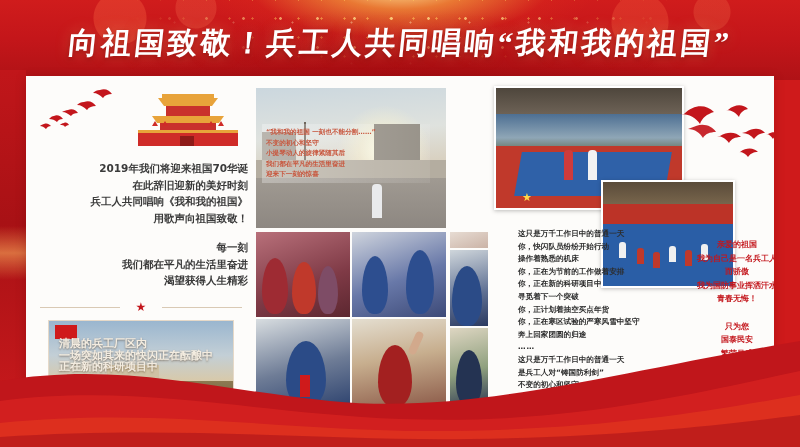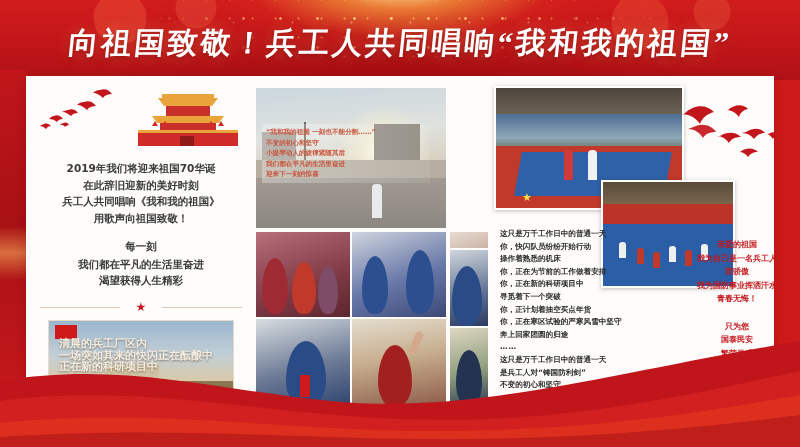--- a/index.html
+++ b/index.html
@@ -50,24 +50,24 @@
   
   .rail{position:absolute;left:0;top:70px;width:26px;height:340px;
     background:linear-gradient(180deg,#c1161a,#a81115 45%,#c7191c);}
   .rail:after{content:"";position:absolute;left:0;top:46%;width:26px;height:54px;
     background:linear-gradient(180deg,rgba(255,170,90,.0),rgba(255,186,96,.55),rgba(255,170,90,0));}
 
   
   .leftcol{position:absolute;left:0;top:0;width:230px;height:330px;}
   .gate{position:absolute;left:106px;top:12px;width:112px;height:62px;}
   .doves-left{position:absolute;left:12px;top:10px;width:98px;height:52px;}
-  .left-text{position:absolute;left:8px;top:84px;width:214px;text-align:center;
+  .left-text{position:absolute;left:8px;top:84px;width:214px;text-align:right;
     color:#3a3a3a;font-size:10.5px;line-height:16.5px;font-weight:700;
     font-family:"DejaVu Sans",sans-serif;}
-  .left-text .blk2{margin-top:13px;font-family:Liberation Mono, monospace;}
+  .left-text .blk2{margin-top:13px;}
   .divider{position:absolute;left:14px;top:224px;width:202px;height:14px;}
   .divider .ln{position:absolute;top:7px;height:1px;background:#d9c9b4;}
   .divider .ln.l{left:0;width:80px;}
   .divider .ln.r{right:0;width:80px;}
   .divider .star{position:absolute;left:50%;top:1px;margin-left:-6px;
     width:12px;height:12px;color:#c3161c;font-size:12px;line-height:12px;text-align:center;}
   .photo-left{position:absolute;left:22px;top:244px;width:184px;height:86px;overflow:hidden;
     border:1px solid #e6d9c8;}
   .pl-sky{position:absolute;inset:0;background:linear-gradient(180deg,#9ab6cf 0%,#c3cfd6 40%,#d8c9a9 70%,#c2a272 100%);}
   .pl-ground{position:absolute;left:0;bottom:0;width:100%;height:26px;background:linear-gradient(180deg,#8d7a52,#6e5f3f);}
@@ -121,21 +121,21 @@
   .photo-court{position:absolute;left:575px;top:104px;width:130px;height:104px;overflow:hidden;
     border:2px solid #fff;box-shadow:0 1px 4px rgba(0,0,0,.25);}
   .ct-top{position:absolute;left:0;top:0;width:100%;height:26px;background:linear-gradient(180deg,#5a4b3a,#7d6a4f);}
   .ct-red{position:absolute;left:0;top:22px;width:100%;height:20px;background:#bc3327;}
   .ct-blue{position:absolute;left:0;bottom:0;width:100%;height:62px;background:#2a5ea6;}
   .ct-d{position:absolute;width:7px;height:16px;border-radius:3px 3px 0 0;}
 
   .doves-right{position:absolute;left:648px;top:14px;width:116px;height:96px;}
 
   
-  .mid-text{position:absolute;left:474px;top:152px;width:160px;color:#2d2d2d;
+  .mid-text{position:absolute;left:492px;top:152px;width:160px;color:#2d2d2d;
     font-size:7.6px;line-height:12.6px;font-weight:700;font-family:"DejaVu Sans",sans-serif;}
   .mid-text .dots{letter-spacing:1px;}
   .red-text{position:absolute;left:630px;top:162px;width:162px;text-align:center;color:#c3161c;
     font-size:8px;line-height:13.5px;font-weight:700;font-family:"DejaVu Sans",sans-serif;}
   .red-text .blk2{margin-top:14px;}
 </style>
 </head>
 <body>
 
 <div class="poster">

